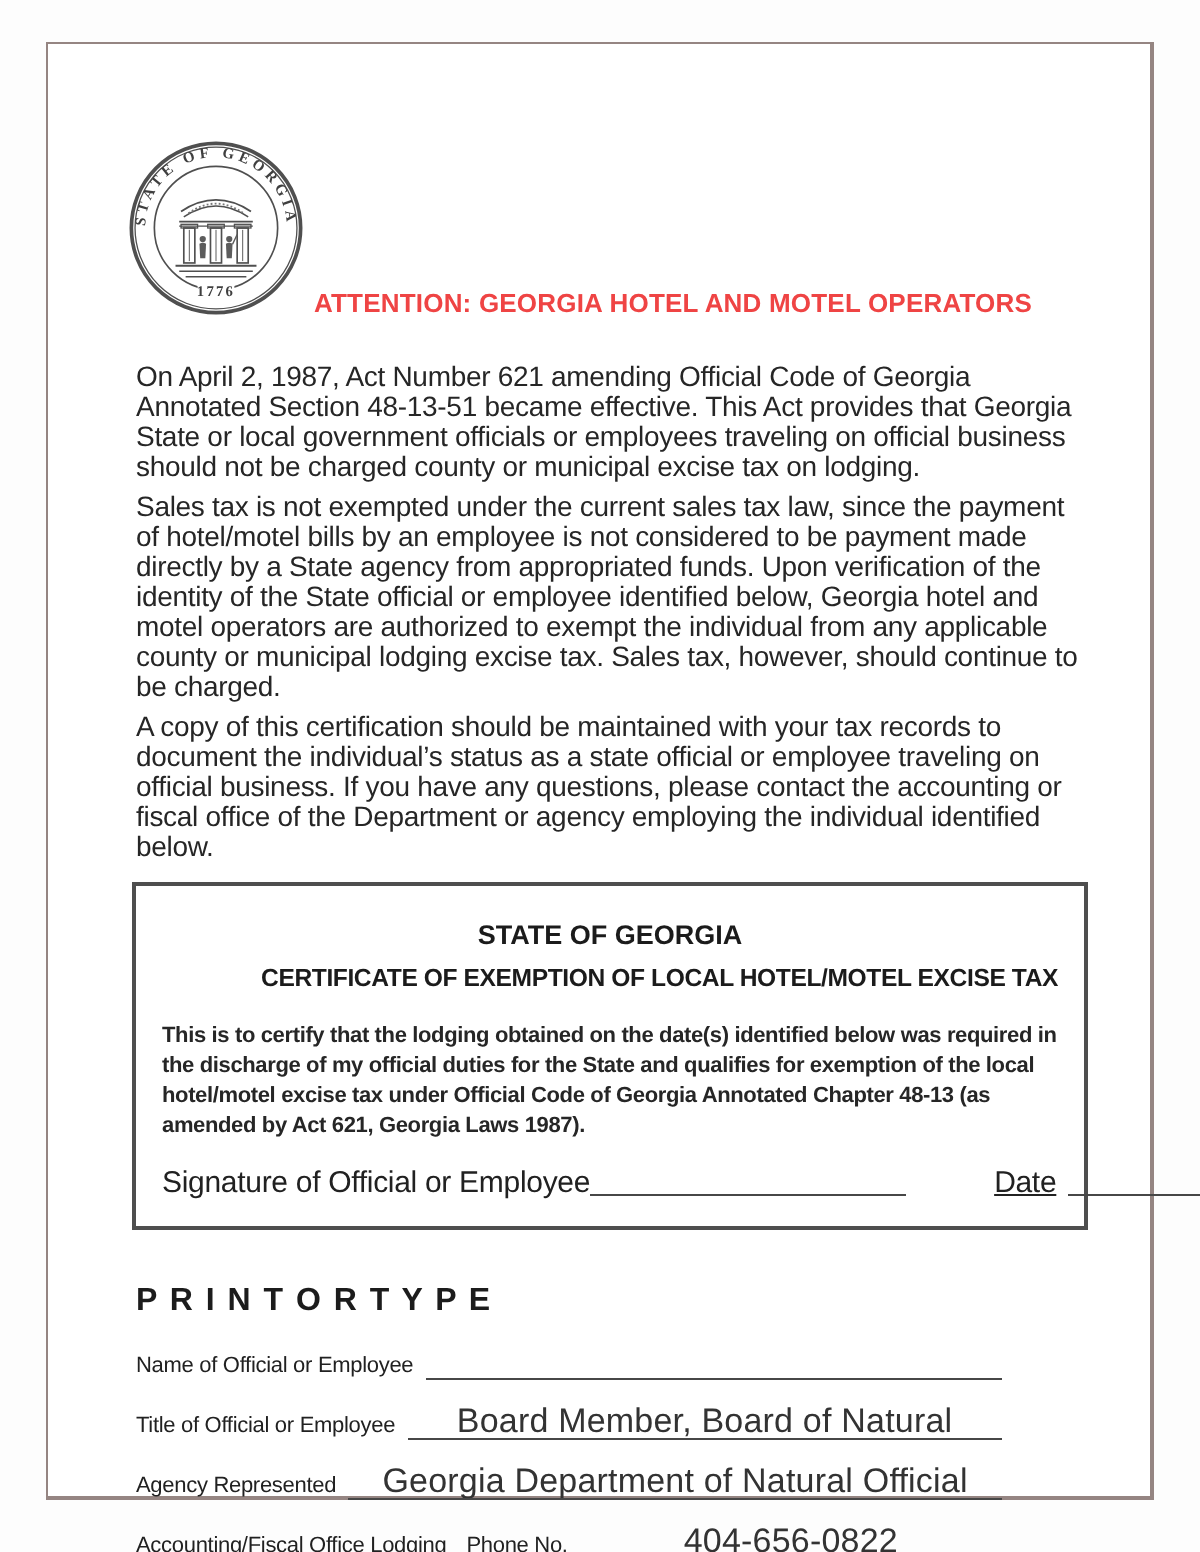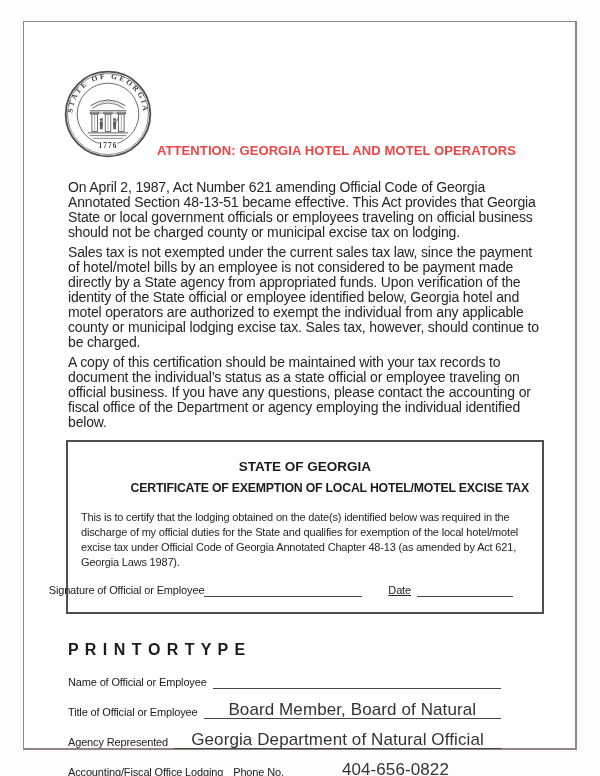--- a/index.html
+++ b/index.html
@@ -68,37 +68,37 @@
     margin-top: 7px;
     letter-spacing: -0.2px;
     color: #1b1b1b;
   }
   .cert-body {
     margin-top: 15px;
     font-size: 11px;
     letter-spacing: -0.18px;
     line-height: 15px;
     color: #262626;
+    font-weight: bold;
   }
   .sig-row {
     margin-top: 14px;
     display: flex;
     align-items: flex-end;
-    font-size: 11px;
+    font-size: 15px;
     letter-spacing: -0.15px;
-    justify-content: flex-end;
   }
   .sig-row .lbl { white-space: nowrap; line-height: 13px; }
   .uline {
     border-bottom: 1.4px solid #474747;
     height: 13px;
     display: inline-block;
   }
   .sig-line { flex: 0 0 158px; }
-  .date-lbl { margin: 0 6px 0 26px; text-decoration: underline; }
+  .date-lbl { margin: 0 6px 0 44px; text-decoration: underline; }
   .date-line { flex: 0 0 96px; margin-right: 16px; }
   
   .print-heading {
     margin-top: 27px;
     font-weight: bold;
     font-size: 16px;
     letter-spacing: 1px;
     color: #1c1c1c;
   }
   .form-area { padding-right: 40px; margin-top: 3px; }

